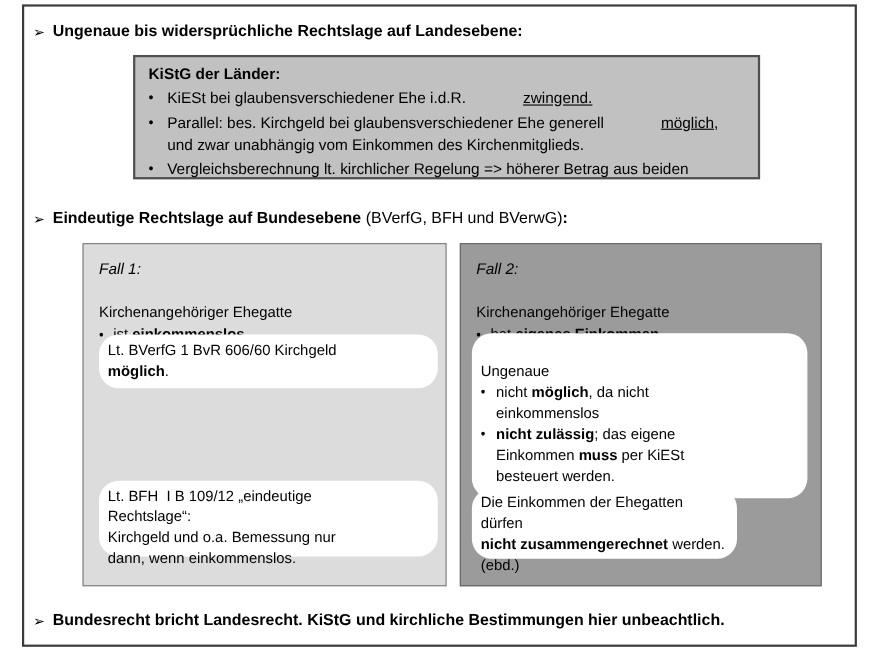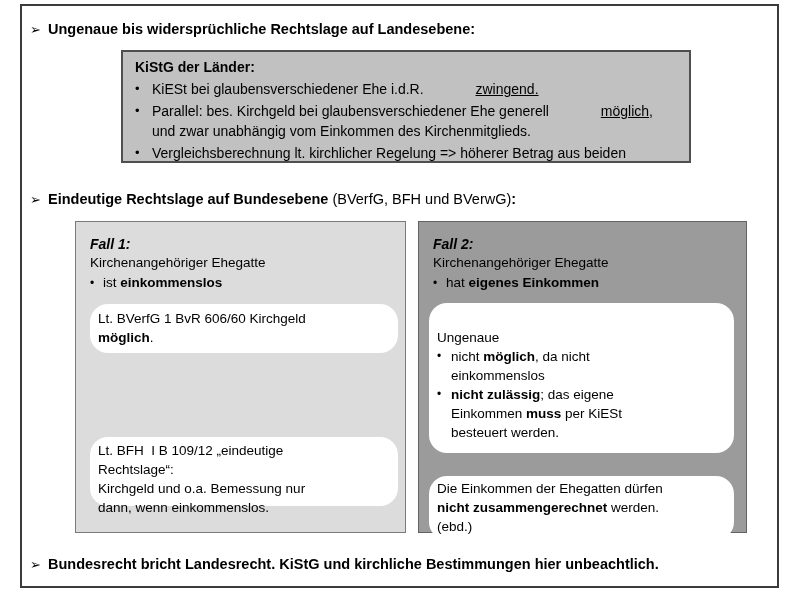--- a/index.html
+++ b/index.html
@@ -20,32 +20,32 @@
          background:#c1c1c1;border:2px solid #4f4f4f;box-sizing:border-box;
          padding:5px 8px 0 12px;font-size:14px;}
   .kistg-title{font-weight:bold;line-height:20px;margin-bottom:0;}
   .kbullet{display:flex;line-height:20px;margin-top:2px;}
   .kbullet .bdot{flex:none;width:17px;font-size:13px;}
 
   .fall{position:absolute;top:221px;height:312px;box-sizing:border-box;
         padding:13px 0 0 14px;font-size:13.5px;}
   .fall1{left:75px;width:331px;background:#dcdcdc;border:1px solid #7a7a7a;}
   .fall2{left:418px;width:329px;background:#9b9b9b;border:1px solid #636363;}
-  .fall-title{font-size:14px;font-weight:bold;font-style:italic;line-height:18px;margin-bottom:0;}
+  .fall-title{font-size:14px;font-weight:normal;font-style:italic;line-height:18px;margin-bottom:21px;}
   .fall-sub{line-height:20px;}
   .fall-bullet{display:flex;line-height:20px;}
   .fall-bullet .bdot{flex:none;width:13px;font-size:12px;}
 
   .whitebox{position:absolute;background:#ffffff;font-size:13.5px;line-height:19px;
             box-sizing:border-box;padding:5px 8px;border-radius:18px;}
   .f1b1{left:14px;top:82px;width:308px;height:49px;}
   .f1b2{left:14px;top:146px;width:308px;height:44px;padding-top:3px;}
   .f1b3{left:14px;top:215px;width:308px;height:69px;padding-top:4px;}
   .f2b1{left:10px;top:81px;width:305px;height:150px;padding-top:6px;}
-  .f2b2{left:10px;top:254px;width:305px;height:64px;padding-top:3px;}
+  .f2b2{left:10px;top:222px;width:241px;height:64px;padding-top:3px;}
   .wbullet{display:flex;}
   .wbullet .bdot{flex:none;width:14px;font-size:12px;}
   b{font-weight:bold;}
   .ul{text-decoration:underline;margin-left:48px;}
 </style>
 </head>
 <body>
 
 <div class="slide">
   <div class="frame"></div>

